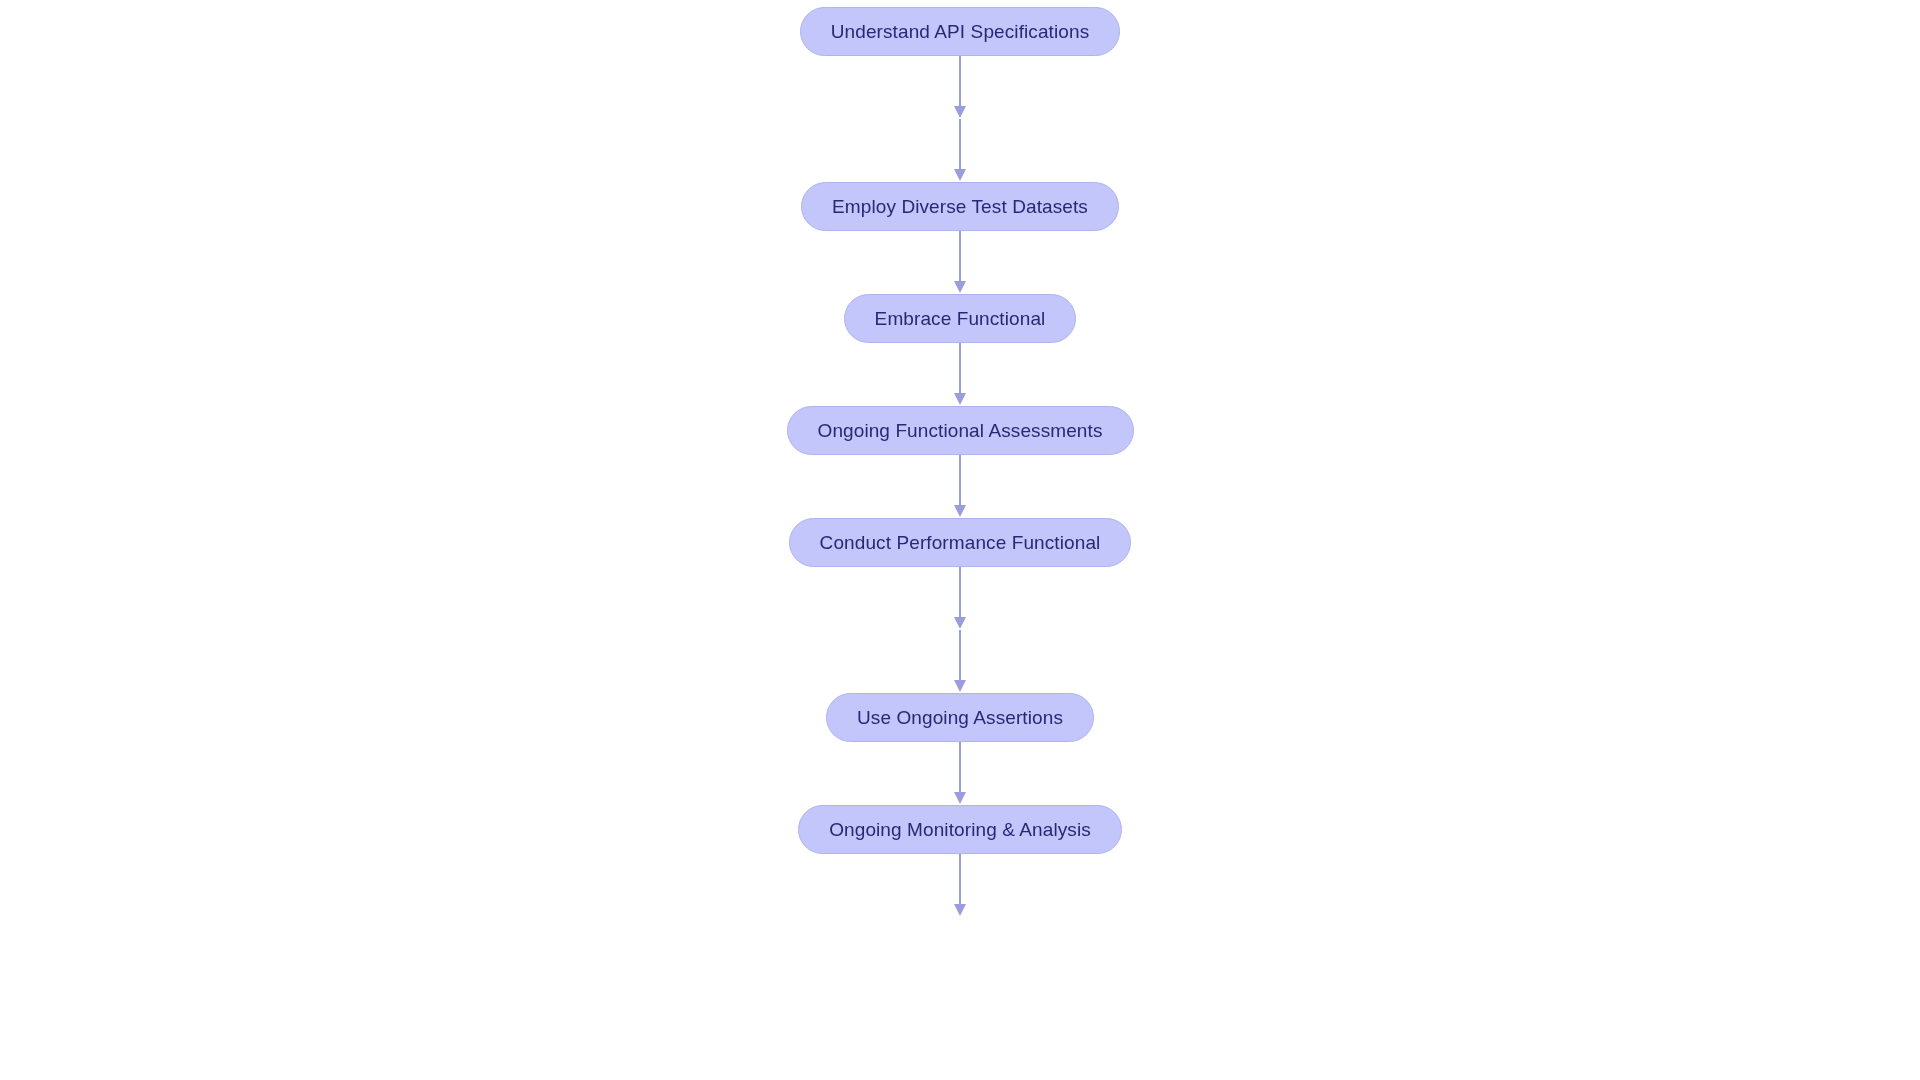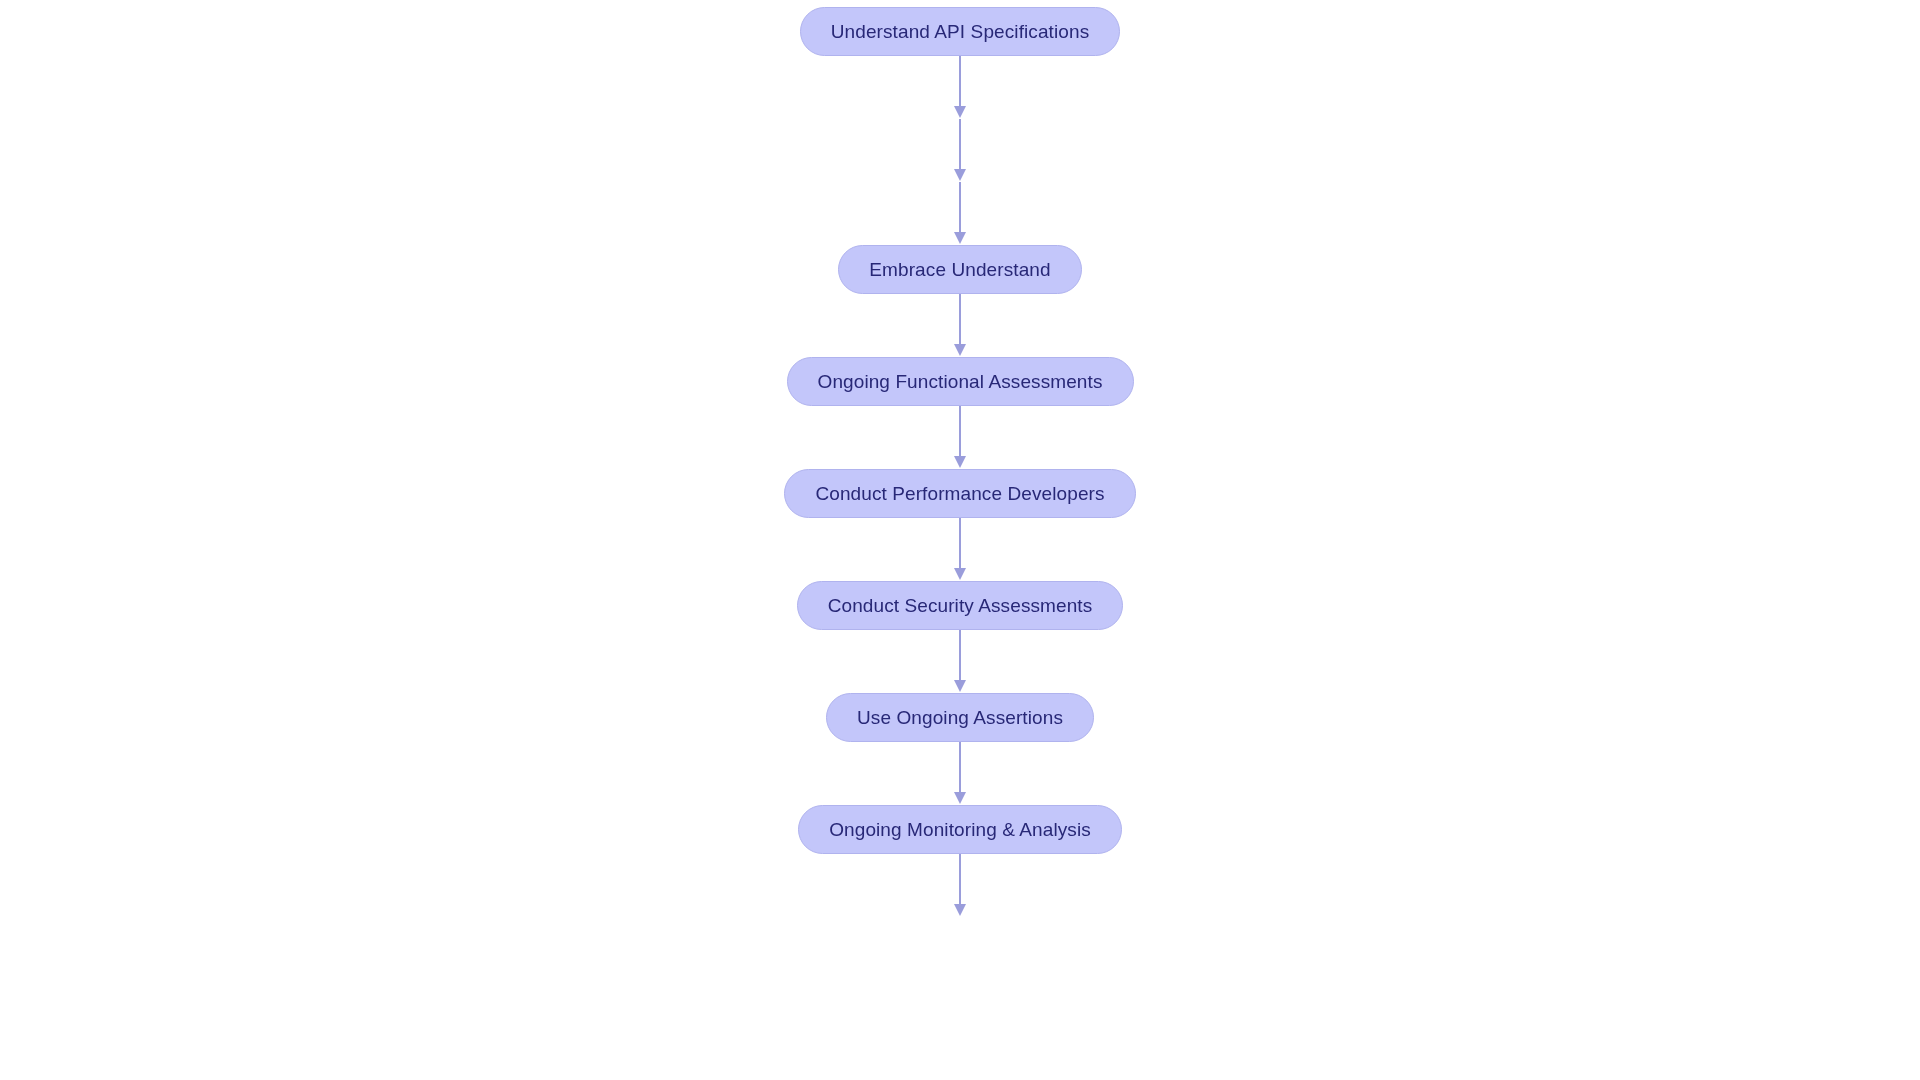--- a/index.html
+++ b/index.html
@@ -89,30 +89,33 @@
     </div>
 
 
     <div class="flow-edge" style="height:63px;">
       <svg width="16" height="63" viewBox="0 0 16 63" aria-hidden="true">
         <line x1="8" y1="0" x2="8" y2="52" stroke="#9a9ddb" stroke-width="2"></line>
         <polygon points="8,62 2,50 14,50" fill="#9a9ddb"></polygon>
       </svg>
     </div>
 
+    <div class="flow-node">
+      <span class="flow-node-label">Employ Diverse Test Datasets</span>
+    </div>
 
     <div class="flow-edge" style="height:63px;">
       <svg width="16" height="63" viewBox="0 0 16 63" aria-hidden="true">
         <line x1="8" y1="0" x2="8" y2="52" stroke="#9a9ddb" stroke-width="2"></line>
         <polygon points="8,62 2,50 14,50" fill="#9a9ddb"></polygon>
       </svg>
     </div>
 
     <div class="flow-node">
-      <span class="flow-node-label">Embrace Understand</span>
+      <span class="flow-node-label">Embrace Functional</span>
     </div>
 
     <div class="flow-edge" style="height:63px;">
       <svg width="16" height="63" viewBox="0 0 16 63" aria-hidden="true">
         <line x1="8" y1="0" x2="8" y2="52" stroke="#9a9ddb" stroke-width="2"></line>
         <polygon points="8,62 2,50 14,50" fill="#9a9ddb"></polygon>
       </svg>
     </div>
 
     <div class="flow-node">
@@ -120,33 +123,30 @@
     </div>
 
     <div class="flow-edge" style="height:63px;">
       <svg width="16" height="63" viewBox="0 0 16 63" aria-hidden="true">
         <line x1="8" y1="0" x2="8" y2="52" stroke="#9a9ddb" stroke-width="2"></line>
         <polygon points="8,62 2,50 14,50" fill="#9a9ddb"></polygon>
       </svg>
     </div>
 
     <div class="flow-node">
-      <span class="flow-node-label">Conduct Performance Developers</span>
+      <span class="flow-node-label">Conduct Performance Functional</span>
     </div>
 
     <div class="flow-edge" style="height:63px;">
       <svg width="16" height="63" viewBox="0 0 16 63" aria-hidden="true">
         <line x1="8" y1="0" x2="8" y2="52" stroke="#9a9ddb" stroke-width="2"></line>
         <polygon points="8,62 2,50 14,50" fill="#9a9ddb"></polygon>
       </svg>
     </div>
 
-    <div class="flow-node">
-      <span class="flow-node-label">Conduct Security Assessments</span>
-    </div>
 
     <div class="flow-edge" style="height:63px;">
       <svg width="16" height="63" viewBox="0 0 16 63" aria-hidden="true">
         <line x1="8" y1="0" x2="8" y2="52" stroke="#9a9ddb" stroke-width="2"></line>
         <polygon points="8,62 2,50 14,50" fill="#9a9ddb"></polygon>
       </svg>
     </div>
 
     <div class="flow-node">
       <span class="flow-node-label">Use Ongoing Assertions</span>

